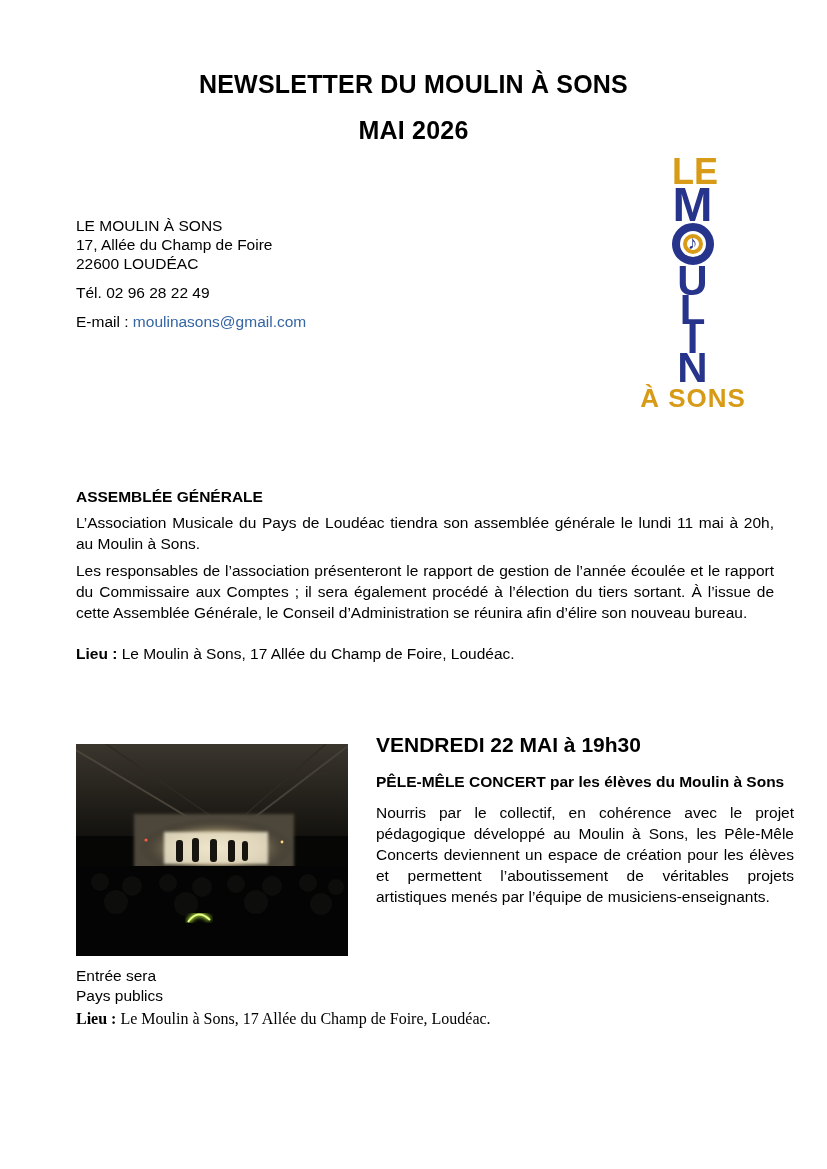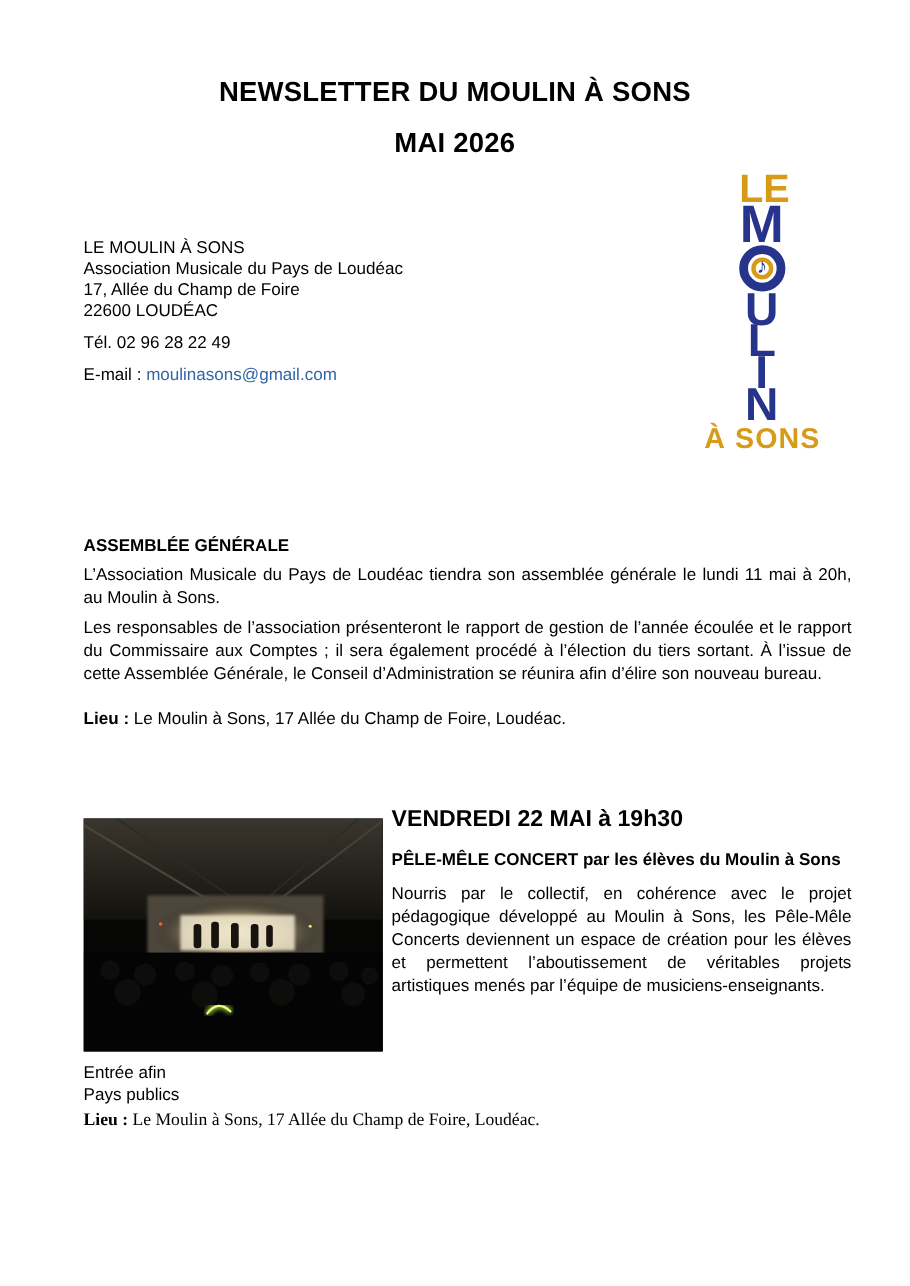--- a/index.html
+++ b/index.html
@@ -40,41 +40,40 @@
   .event-heading { font-size:21px; font-weight:bold; }
   .event-sub { font-size:15.5px; font-weight:bold; margin-top:26px; }
   .body-text { font-size:15.5px; line-height:21px; text-align:justify; margin-top:6px; }
   .lieu-line { font-size:15.5px; margin-top:22px; }
   .lieu-line .lbl { font-weight:bold; }
 
   
   .photo-wrap { position:absolute; left:66px; top:744px; width:272px; height:212px;
                 background:#000; overflow:hidden; }
   .photo-wrap svg { display:block; }
-  .event2-text { position:absolute; left:346px; top:733px; width:418px; }
+  .event2-text { position:absolute; left:366px; top:733px; width:418px; }
   .event2-text .event-sub { margin-top:14px; line-height:21px; }
 
   
   .footer { position:absolute; left:66px; top:966px; font-size:15.5px; line-height:20px; }
   .footer .serif-line { font-family:"Liberation Serif", serif; font-size:16px; margin-top:3px; }
   .footer .serif-line .lbl { font-weight:bold; }
 </style>
 </head>
 <body>
 
 <div class="page">
 
   <div class="title-block">
     <div class="title-line">NEWSLETTER DU MOULIN À SONS</div>
     <div class="title-line">MAI 2026</div>
   </div>
 
   <div class="contact">
     <div>LE MOULIN À SONS</div>
-    <div>Association Musicale du Pays de Loudéac</div>
     <div>17, Allée du Champ de Foire</div>
     <div>22600 LOUDÉAC</div>
     <div class="gap">Tél. 02 96 28 22 49</div>
     <div class="gap">
       <span>E-mail : </span><span class="email-link">moulinasons@gmail.com</span>
     </div>
   </div>
 
   <div class="logo">
     <div class="logo-le">LE</div>
@@ -155,20 +154,20 @@
     </svg>
   </div>
 
   <div class="event2-text">
     <div class="event-heading">VENDREDI 22 MAI à 19h30</div>
     <div class="event-sub">PÊLE-MÊLE CONCERT par les élèves du Moulin à Sons</div>
     <div class="body-text" style="margin-top:10px;">Nourris par le collectif, en cohérence avec le projet pédagogique développé au Moulin à Sons, les Pêle-Mêle Concerts deviennent un espace de création pour les élèves et permettent l’aboutissement de véritables projets artistiques menés par l’équipe de musiciens-enseignants.</div>
   </div>
 
   <div class="footer">
-    <div>Entrée afin</div>
+    <div>Entrée sera</div>
     <div>Pays publics</div>
     <div class="serif-line">
       <span class="lbl">Lieu :</span><span> Le Moulin à Sons, 17 Allée du Champ de Foire, Loudéac.</span>
     </div>
   </div>
 
 </div>
 
 </body></html>

